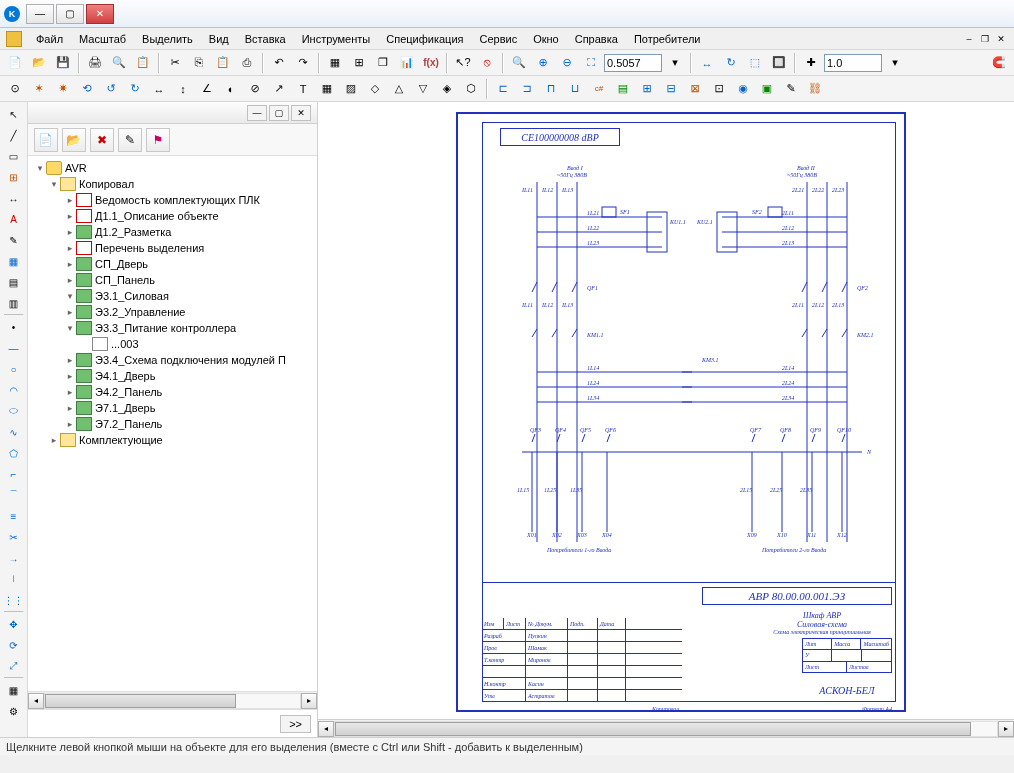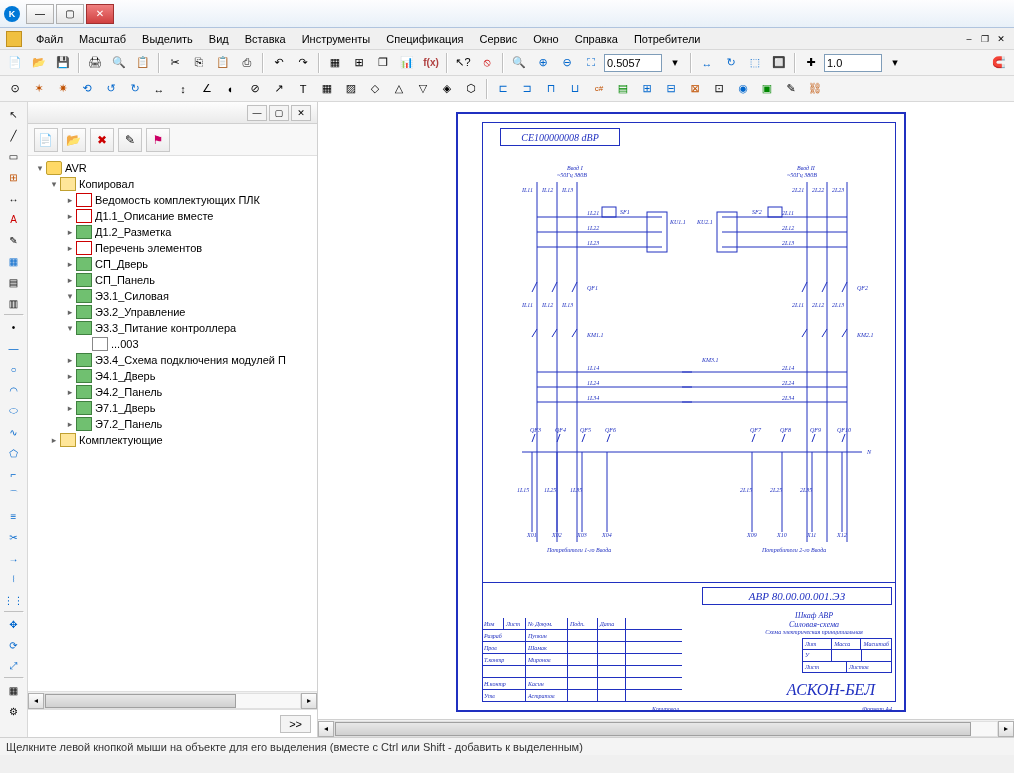--- a/index.html
+++ b/index.html
@@ -66,22 +66,22 @@
 .drawing .code-box { position: absolute; left: 42px; top: 14px; width: 120px; height: 18px; border: 1px solid #2030c0; font-size: 10px; color: #2030c0; display: flex; align-items: center; justify-content: center; }
 .schematic { position: absolute; left: 34px; right: 12px; top: 40px; bottom: 140px; }
 .schematic svg line, .schematic svg rect, .schematic svg path { stroke: #2030c0; stroke-width: 1; fill: none; }
 .schematic svg text { fill: #2030c0; font-size: 6px; font-style: italic; font-family: 'Times New Roman', serif; }
 
 
 .title-block { position: absolute; left: 24px; right: 8px; bottom: 8px; height: 120px; border-top: 1px solid #2030c0; }
 .tb-row { display: flex; height: 12px; border-bottom: 1px solid #2030c0; }
 .tb-cell { border-right: 1px solid #2030c0; font-size: 6px; color: #2030c0; padding: 0 2px; display: flex; align-items: center; }
 .tb-main-code { position: absolute; right: 4px; top: 4px; width: 190px; height: 18px; border: 1px solid #2030c0; font-size: 11px; color: #2030c0; display: flex; align-items: center; justify-content: center; }
-.tb-title { position: absolute; right: 12px; top: 28px; width: 140px; font-size: 8px; color: #2030c0; text-align: center; }
-.tb-company { position: absolute; right: 20px; bottom: 4px; width: 90px; height: 16px; font-size: 16px; color: #2030c0; display: flex; align-items: center; justify-content: center; }
+.tb-title { position: absolute; right: 4px; top: 28px; width: 140px; font-size: 8px; color: #2030c0; text-align: center; }
+.tb-company { position: absolute; right: 4px; bottom: 4px; width: 90px; height: 16px; font-size: 10px; color: #2030c0; display: flex; align-items: center; justify-content: center; }
 
 
 .hscroll { height: 18px; background: #f0f0f0; border-top: 1px solid #d0d0d0; display: flex; align-items: center; }
 .scrollbtn { width: 16px; height: 16px; border: 1px solid #b0b0b0; background: linear-gradient(#fdfdfd,#e0e0e0); display: flex; align-items: center; justify-content: center; font-size: 8px; cursor: pointer; }
 .scrolltrack { flex: 1; height: 16px; background: #f8f8f8; border: 1px solid #e0e0e0; position: relative; }
 .scrollthumb { position: absolute; height: 14px; background: linear-gradient(#e8e8e8,#d0d0d0); border: 1px solid #a0a0a0; }
 
 
 .statusbar { height: 18px; background: #f4f4f4; border-top: 1px solid #d0d0d0; display: flex; align-items: center; padding: 0 6px; font-size: 11px; color: #333; }
 </style>
@@ -265,31 +265,31 @@
       </div>
       <div id="tree-items">
           <div class="tree-item indent2">
             <span class="expander">▸</span>
             <span class="ticon doc-red"></span>
             <span>Ведомость комплектующих ПЛК</span>
           </div>
           <div class="tree-item indent2">
             <span class="expander">▸</span>
             <span class="ticon doc-red"></span>
-            <span>Д1.1_Описание вместе</span>
+            <span>Д1.1_Описание объекте</span>
           </div>
           <div class="tree-item indent2">
             <span class="expander">▸</span>
             <span class="ticon doc-green"></span>
             <span>Д1.2_Разметка</span>
           </div>
           <div class="tree-item indent2">
             <span class="expander">▸</span>
             <span class="ticon doc-red"></span>
-            <span>Перечень элементов</span>
+            <span>Перечень выделения</span>
           </div>
           <div class="tree-item indent2">
             <span class="expander">▸</span>
             <span class="ticon doc-green"></span>
             <span>СП_Дверь</span>
           </div>
           <div class="tree-item indent2">
             <span class="expander">▸</span>
             <span class="ticon doc-green"></span>
             <span>СП_Панель</span>

